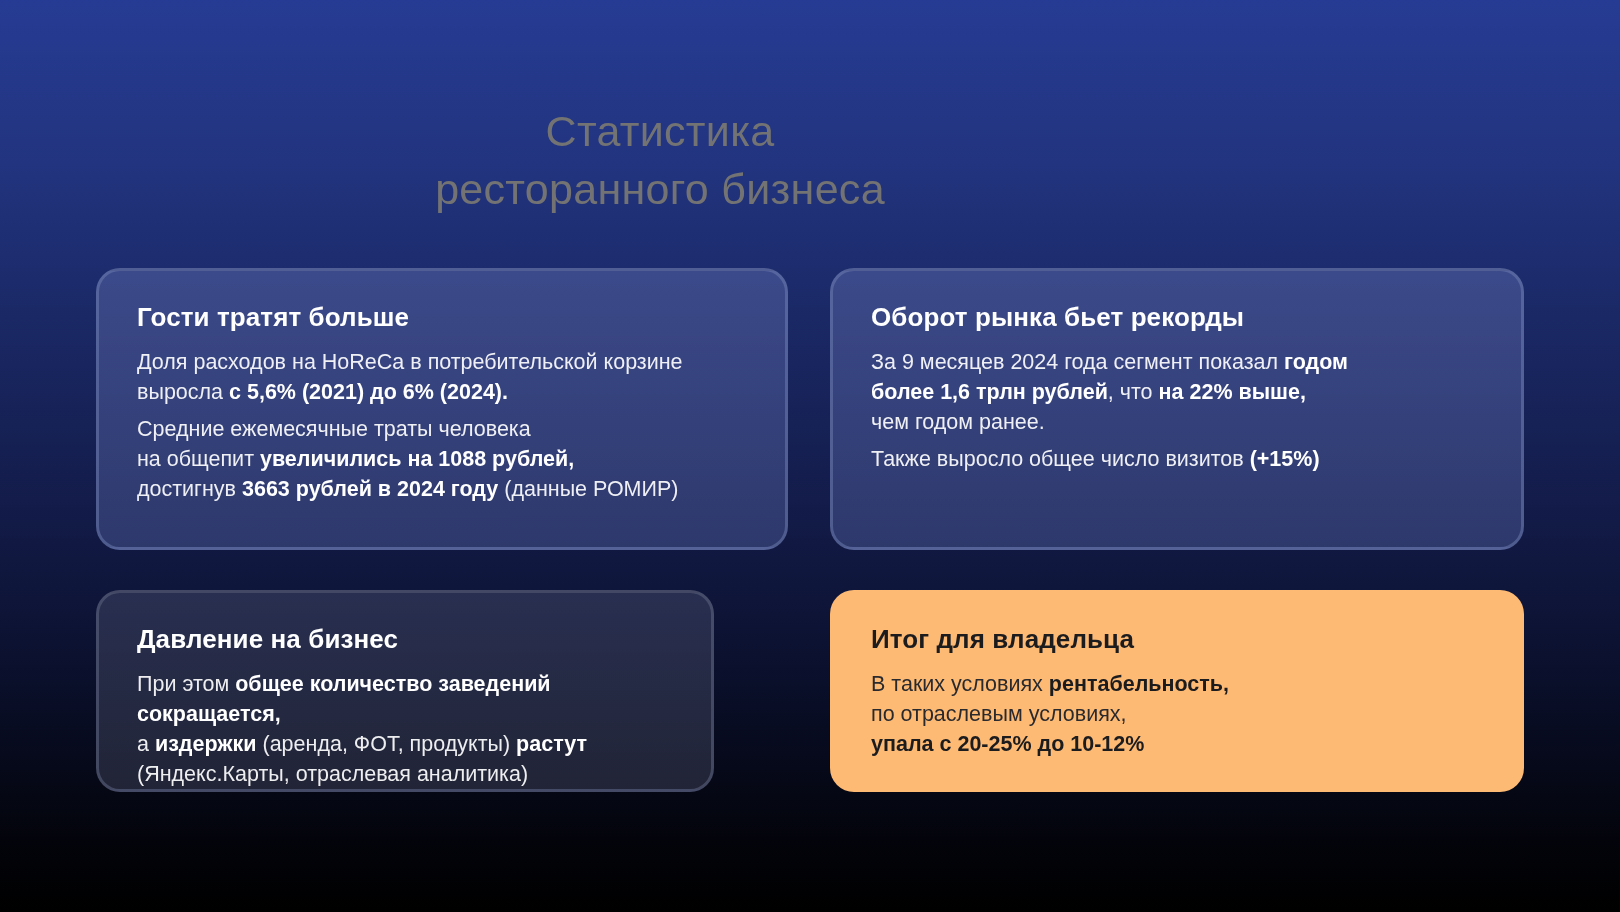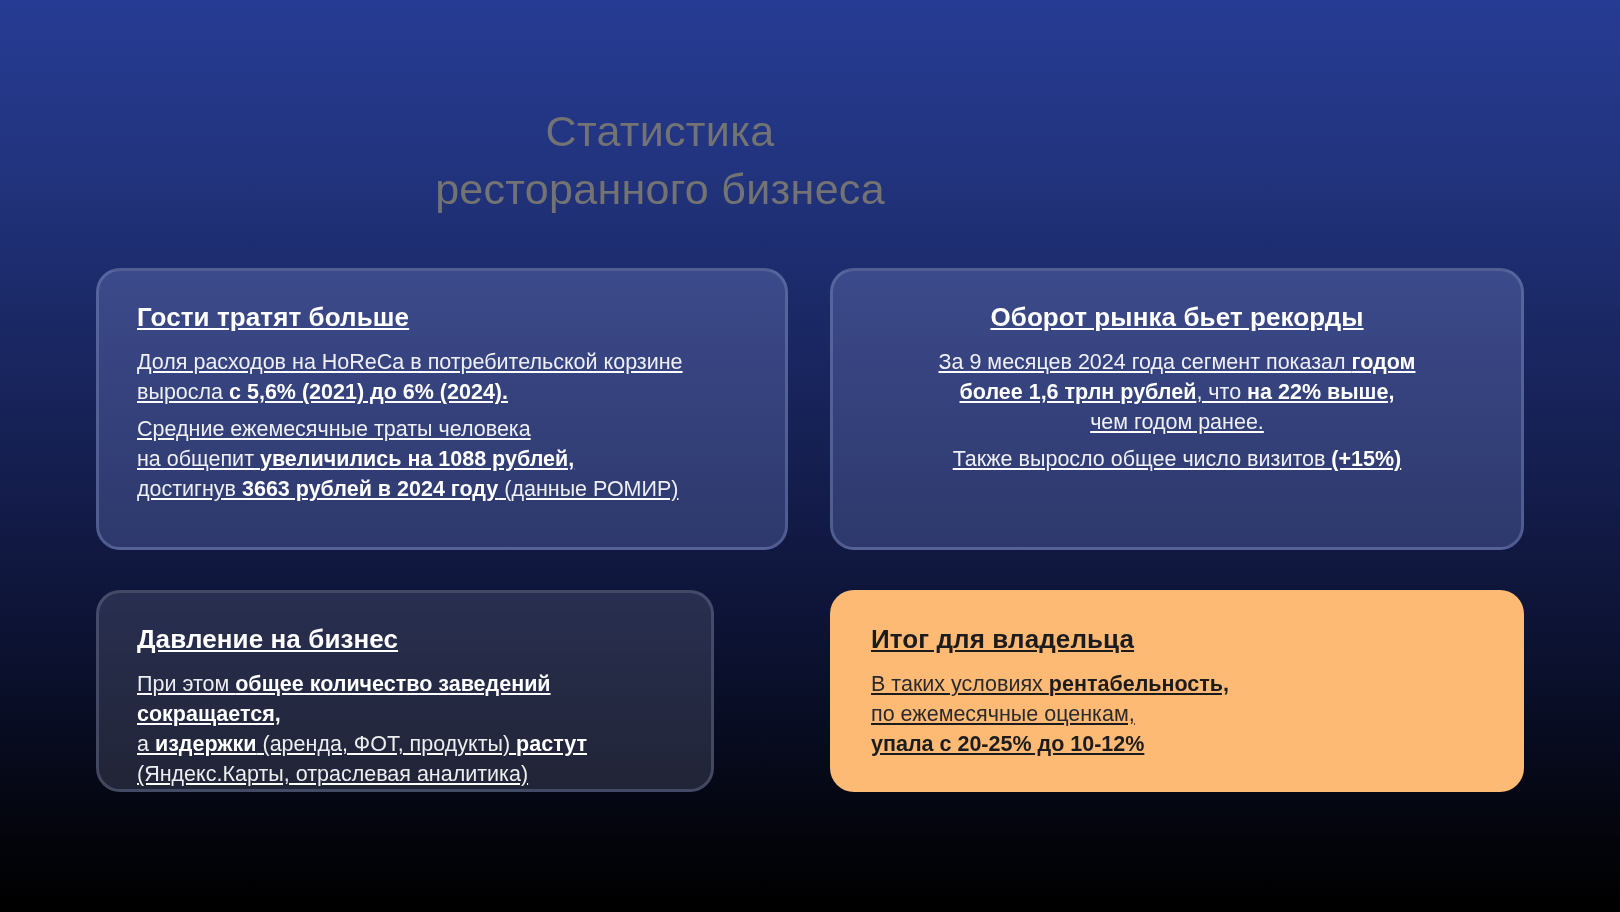--- a/index.html
+++ b/index.html
@@ -23,30 +23,29 @@
     line-height: 58px;
     letter-spacing: 0.3px;
   }
   .title span { display: block; }
 
   .card {
     position: absolute;
     box-sizing: border-box;
     border-radius: 24px;
     padding: 30px 38px 0 38px;
-    text-decoration: underline;
   }
   .card.dark {
     border: 3px solid rgba(120, 135, 185, 0.45);
     color: #ffffff;
   }
   .card.tl { left: 96px; top: 268px; width: 692px; height: 282px;
     background: linear-gradient(180deg, rgba(72,86,150,0.72) 0%, rgba(58,70,125,0.70) 100%); }
   .card.tr { left: 830px; top: 268px; width: 694px; height: 282px;
-    background: linear-gradient(180deg, rgba(72,86,150,0.72) 0%, rgba(58,70,125,0.70) 100%); text-align: center; }
+    background: linear-gradient(180deg, rgba(72,86,150,0.72) 0%, rgba(58,70,125,0.70) 100%); }
   .card.bl { left: 96px; top: 590px; width: 618px; height: 202px;
     background: linear-gradient(180deg, rgba(52,58,90,0.70) 0%, rgba(45,48,68,0.72) 100%);
     border-color: rgba(95,102,130,0.55); }
   .card.br { left: 830px; top: 590px; width: 694px; height: 202px;
     background: #fdba74; color: #1c1c1e; border: none; padding: 33px 41px 0 41px; }
 
   .card h2 {
     margin: 0;
     font-size: 26px;
     font-weight: 600;
@@ -112,17 +111,17 @@
         <span class="line"><span>(Яндекс.Карты, отраслевая аналитика)</span></span>
       </p>
     </div>
 </div>
 
 <div class="card br">
   <h2>Итог для владельца</h2>
   <div class="body">
       <p>
         <span class="line"><span>В таких условиях </span><b>рентабельность,</b></span>
-        <span class="line"><span>по ежемесячные оценкам,</span></span>
+        <span class="line"><span>по отраслевым условиях,</span></span>
         <span class="line"><b>упала с 20-25% до 10-12%</b></span>
       </p>
     </div>
 </div>
 
 </body></html>

